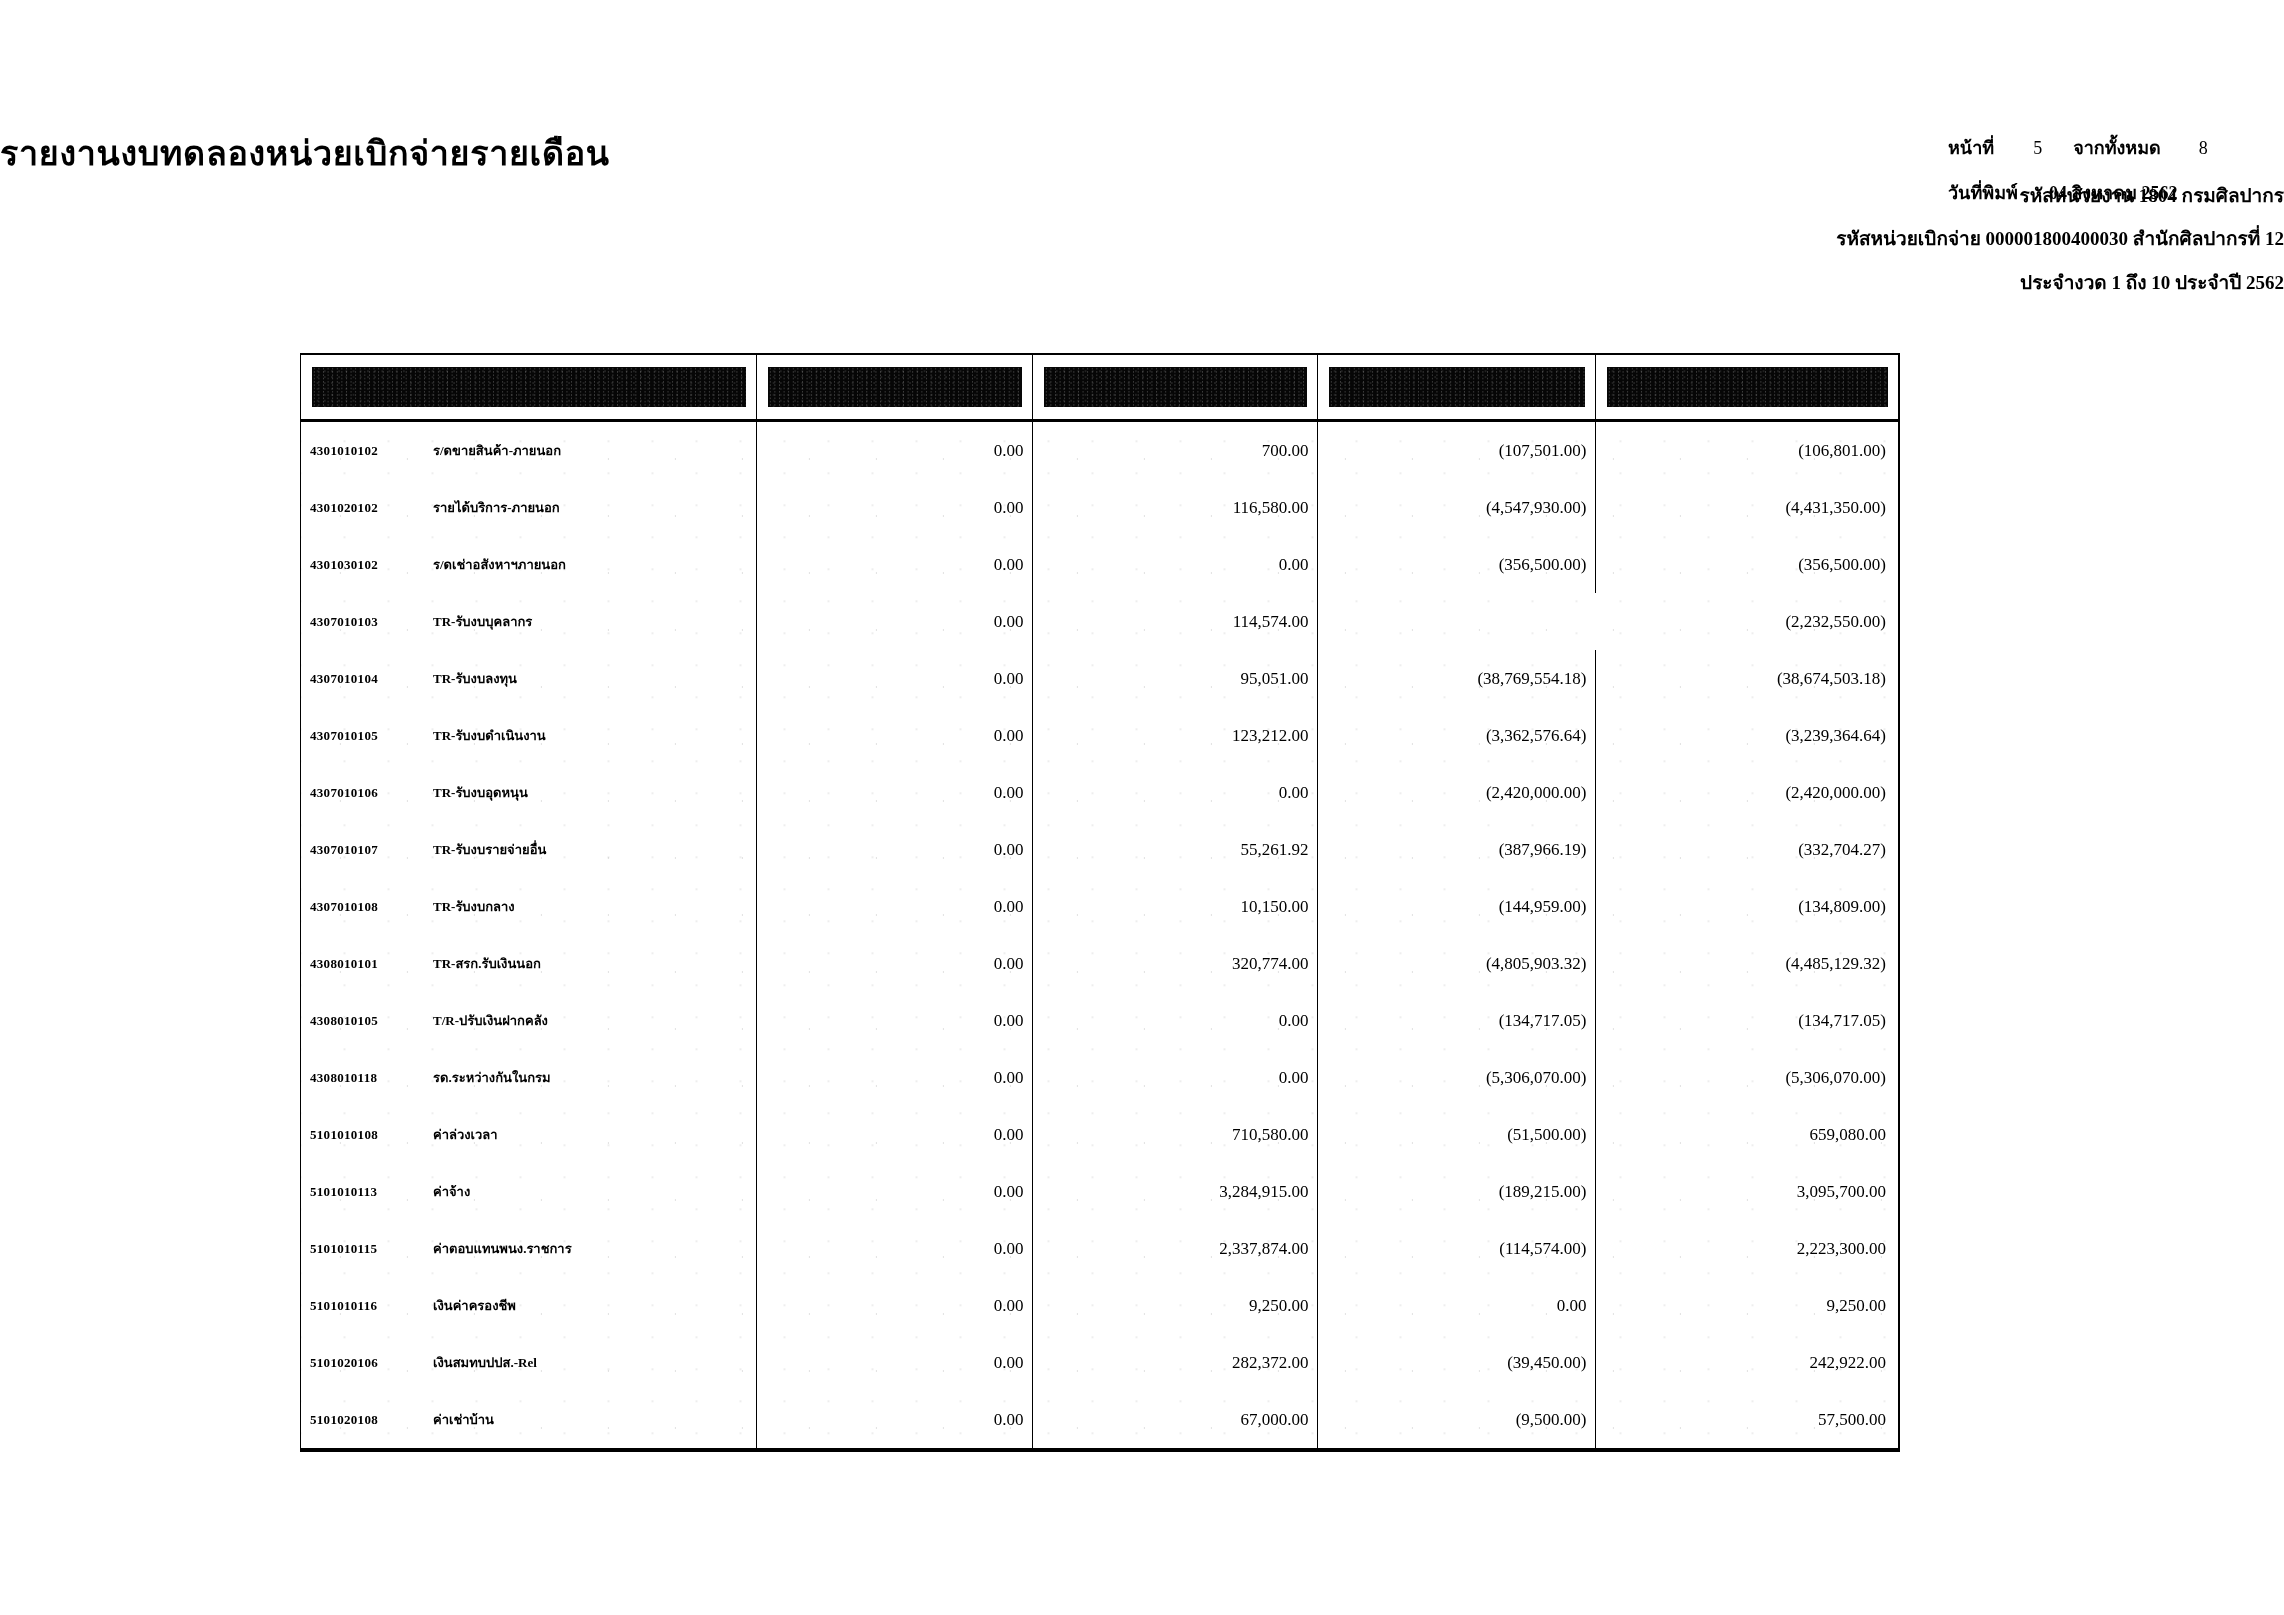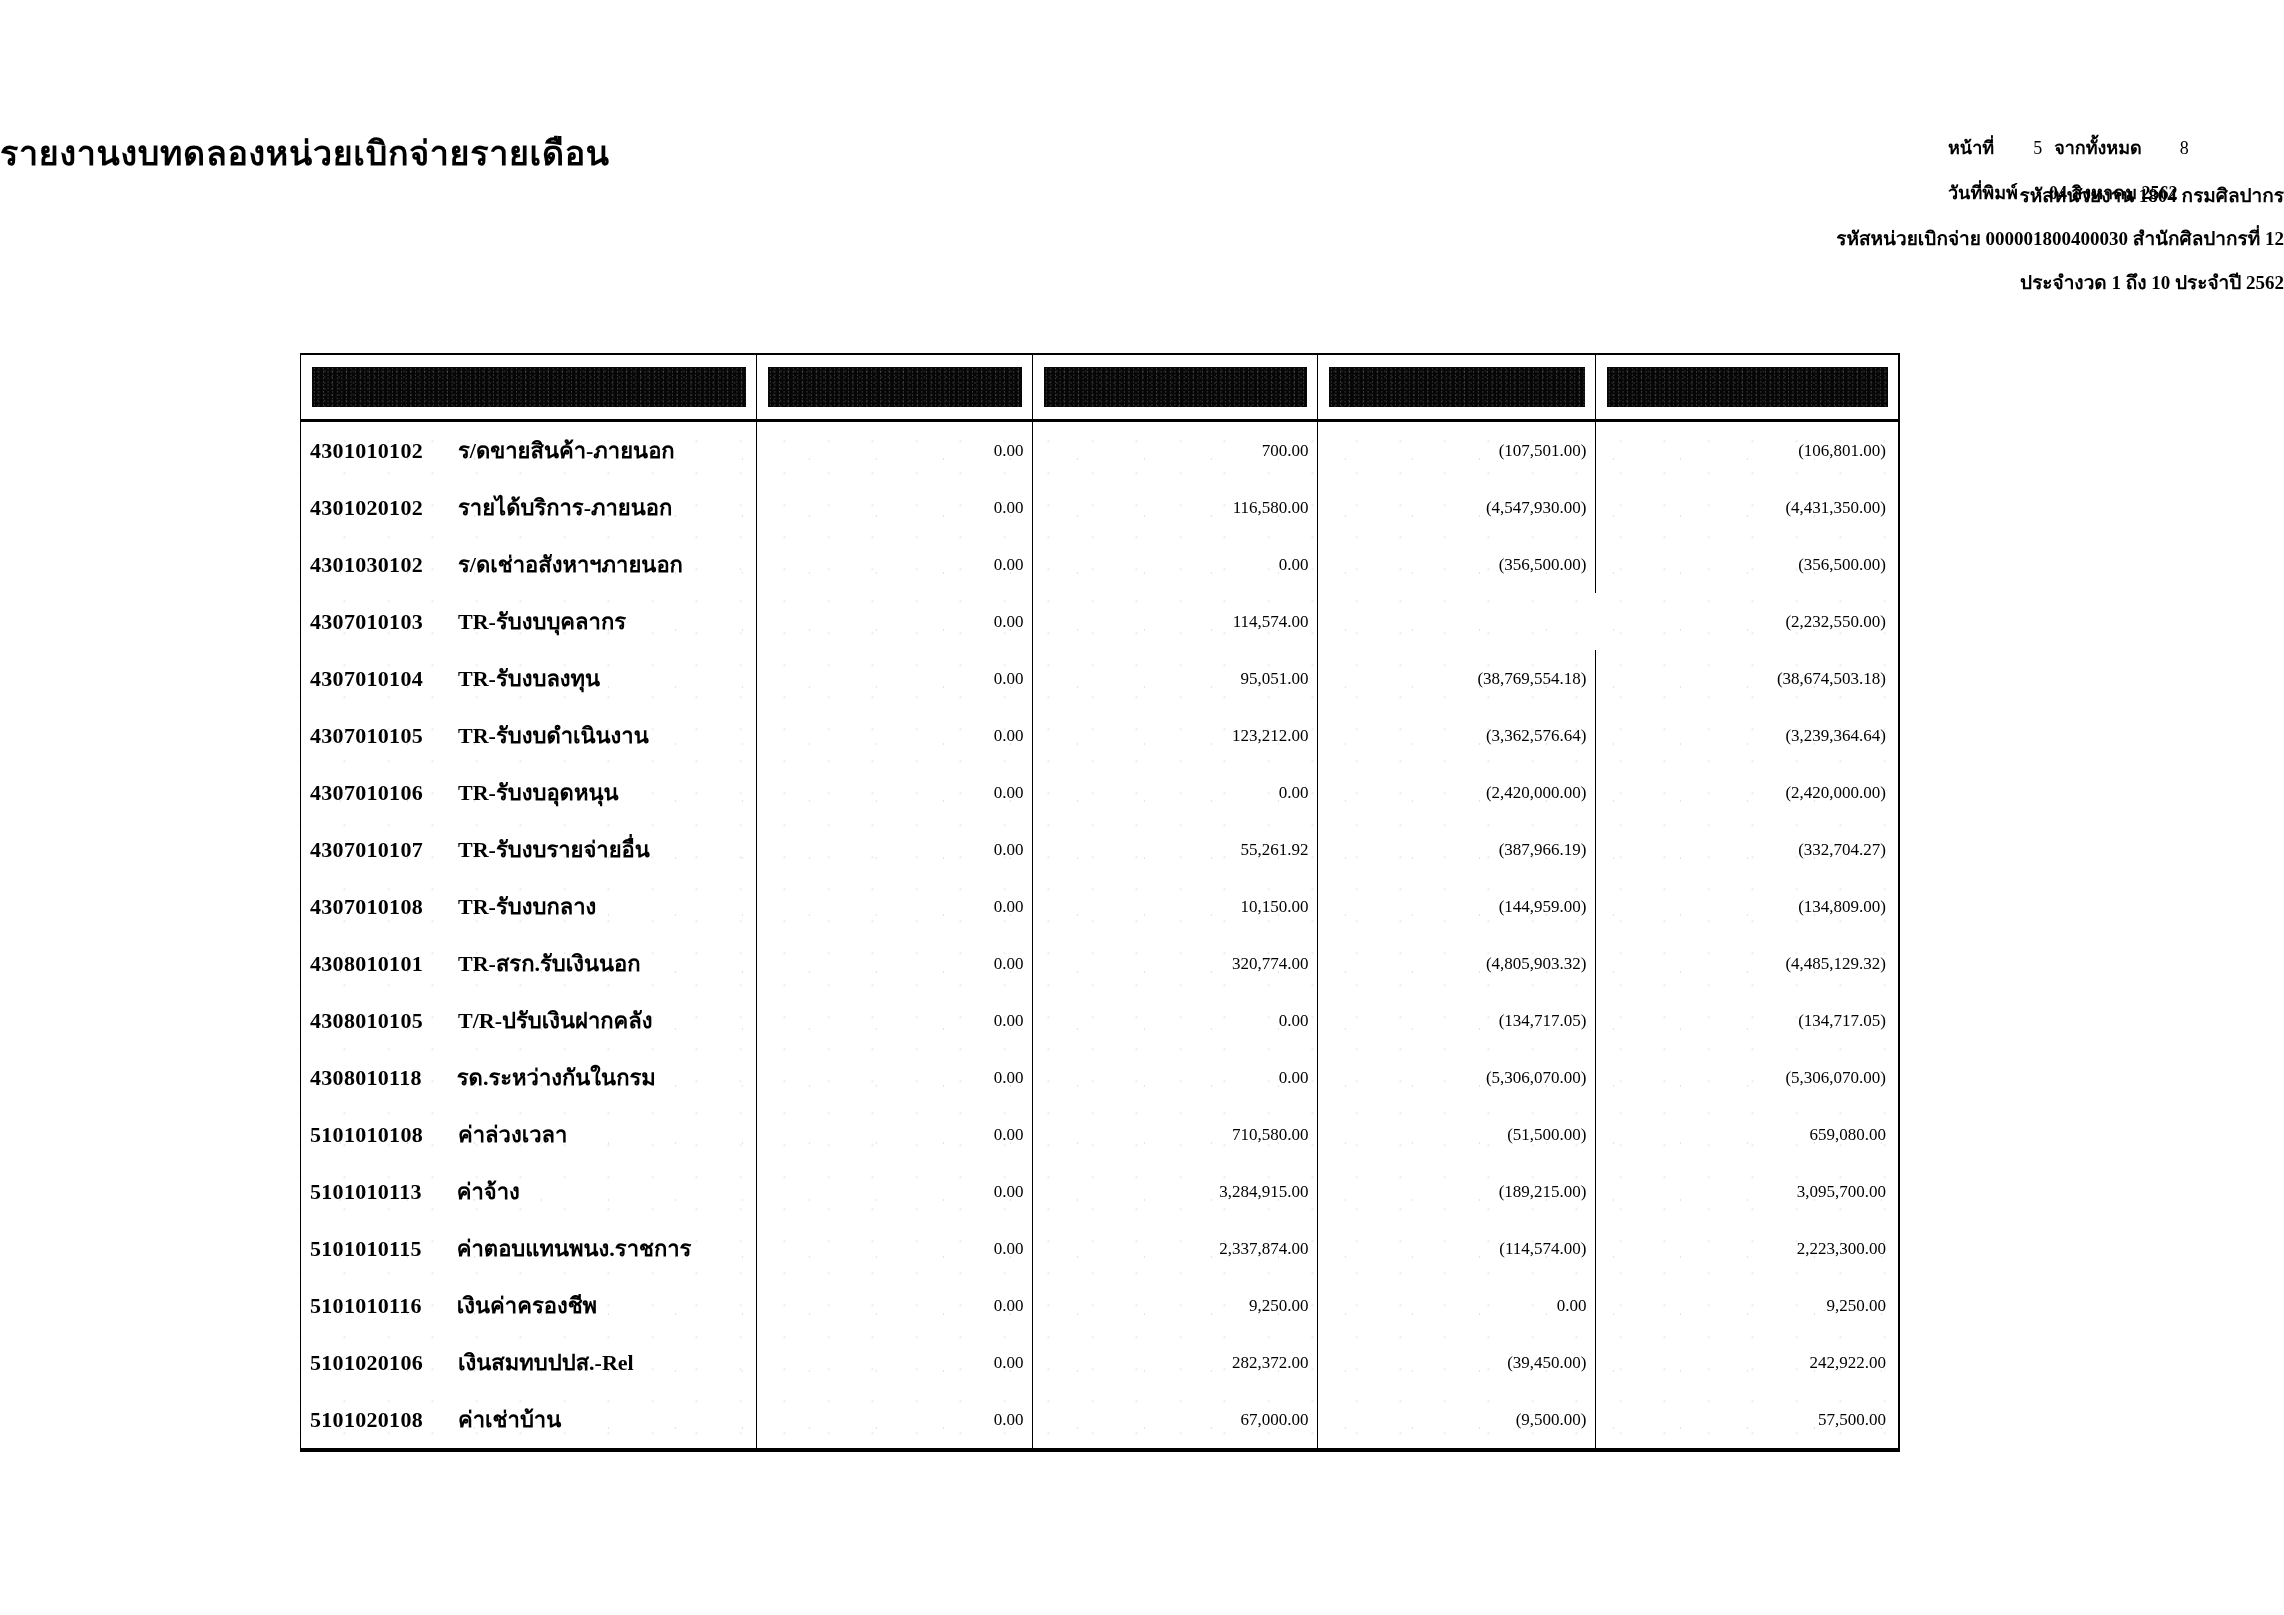--- a/index.html
+++ b/index.html
@@ -16,21 +16,21 @@
     font-size:19px;font-weight:bold;}
   .sub1{top:180px;}
   .sub2{top:223px;}
   .sub3{top:267px;}
 
   
   .page-info{position:absolute;left:1948px;top:133px;font-size:18px;font-weight:bold;}
   .pi-row{white-space:nowrap;}
   .pi-row + .pi-row{margin-top:15.6px;}
   .pi-num{display:inline-block;margin-left:39px;font-weight:normal;}
-  .pi-total-label{display:inline-block;margin-left:12px;}
+  .pi-total-label{display:inline-block;margin-left:31px;}
   .pi-total{display:inline-block;margin-left:38px;font-weight:normal;}
   .pi-date{display:inline-block;margin-left:31px;}
 
   
   .gl-table{position:absolute;left:300px;top:353px;width:1600px;
     border-top:2.6px solid #000;border-bottom:4.6px solid #000;
     border-left:1.3px solid #000;border-right:2px solid #000;
     box-sizing:border-box;background:#fff;}
   .thead{display:flex;height:64px;border-bottom:3.9px solid #000;}
   .hcell{box-sizing:border-box;border-right:1.3px solid #000;
@@ -43,21 +43,21 @@
     background-size:4.6px 3.3px,7.2px 5.9px;background-position:0 0,2px 1.3px;}
 
   .tbody{
     background-image:radial-gradient(#c2c2c2 0.7px,transparent 1px),
                      radial-gradient(#dcdcdc 0.7px,transparent 1px);
     background-size:67px 57px,44px 32px;background-position:5.9px 8.5px,21.5px 3.3px;
   }
   .trow{display:flex;height:57px;align-items:center;}
   .cell{box-sizing:border-box;height:100%;display:flex;align-items:center;}
   .c-acct{width:456px;border-right:1.3px solid #000;padding-left:9px;
-    font-size:22px;font-weight:bold;}
+    font-size:13px;font-weight:bold;}
   .acct-code{display:inline-block;min-width:88px;letter-spacing:0.3px;}
   .acct-name{display:inline-block;margin-left:35px;}
   .c-num{justify-content:flex-end;font-size:17px;font-weight:normal;
     border-right:1.3px solid #000;padding-right:8.5px;}
   .n1{width:276px;} .n2{width:285px;} .n3{width:278px;}
   .n4{flex:1;border-right:none;padding-right:12px;}
 </style>
 </head>
 <body>
 

